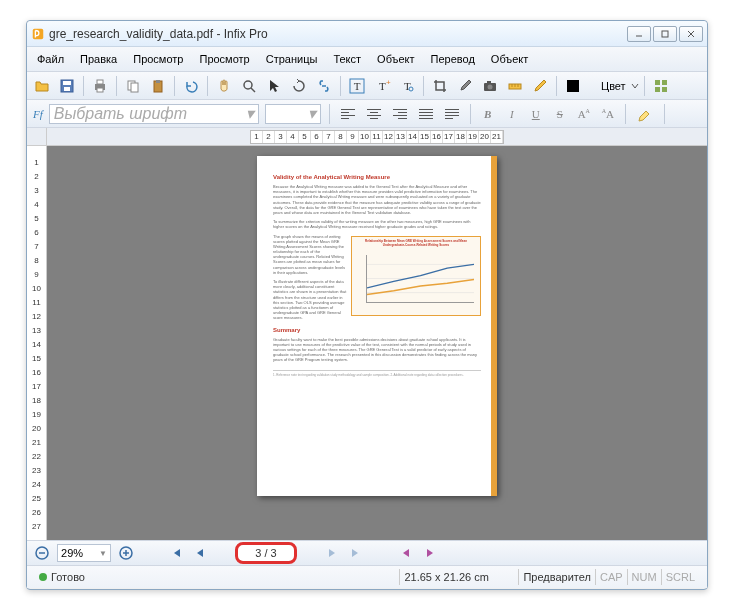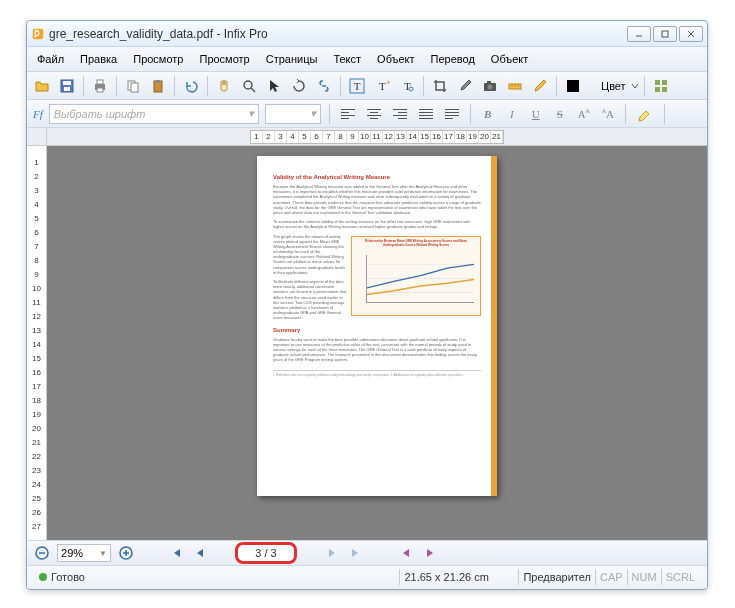--- a/index.html
+++ b/index.html
@@ -9,21 +9,21 @@
 .titlebar .app-icon { width: 14px; height: 14px; margin-right: 4px; }
 .titlebar .title { flex: 1; color: #333; font-size: 12px; }
 .win-btns { display: flex; gap: 2px; }
 .win-btn { width: 24px; height: 16px; border: 1px solid #9ab; background: linear-gradient(#fefefe,#e2edf7); border-radius: 2px; display: flex; align-items: center; justify-content: center; font-size: 9px; color: #555; }
 .menubar { height: 22px; background: linear-gradient(#f6f8fb,#e8eef6); display: flex; align-items: center; padding: 12px 2px; border-bottom: 1px solid #d0d7e2; }
 .menu-item { padding: 2px 8px; color: #000; cursor: default; }
 .toolbar { height: 28px; background: linear-gradient(#f7f9fc,#e5ecf5); display: flex; align-items: center; padding: 0 4px; gap: 3px; border-bottom: 1px solid #d0d7e2; }
 .tb-btn { width: 22px; height: 22px; display: flex; align-items: center; justify-content: center; border-radius: 2px; }
 .tb-sep { width: 1px; height: 20px; background: #c0cad8; margin: 0 2px; }
 .font-row { height: 28px; background: linear-gradient(#f7f9fc,#e5ecf5); display: flex; align-items: center; padding: 0 6px; gap: 6px; border-bottom: 1px solid #d0d7e2; }
-.font-select { width: 210px; height: 20px; border: 1px solid #b8c4d4; background: #fff; display: flex; align-items: center; padding: 0 4px; color: #aaa; font-style: italic; font-size: 11px; }
+.font-select { width: 210px; height: 20px; border: 1px solid #b8c4d4; background: #fff; display: flex; align-items: center; padding: 0 4px; color: #aaa; font-style: italic; font-size: 16px; }
 .font-select.small { width: 56px; }
 .align-btn { width: 20px; height: 20px; display: flex; flex-direction: column; justify-content: center; gap: 2px; padding: 3px; }
 .align-btn span { height: 1px; background: #555; }
 .tool-txt { width: 18px; text-align: center; color: #888; font-family: Georgia, serif; }
 .ruler-h-wrap { height: 18px; background: #e9edf3; display: flex; border-bottom: 1px solid #ccc; }
 .ruler-corner { width: 20px; border-right: 1px solid #ccc; }
 .ruler-h { flex: 1; display: flex; align-items: center; justify-content: center; }
 .ruler-h-inner { height: 14px; background: #fff; border: 1px solid #bbb; display: flex; font-size: 8px; color: #333; }
 .ruler-h-inner span { width: 12px; text-align: center; border-right: 1px solid #ddd; line-height: 12px; }
 .workspace { display: flex; height: 394px; }

